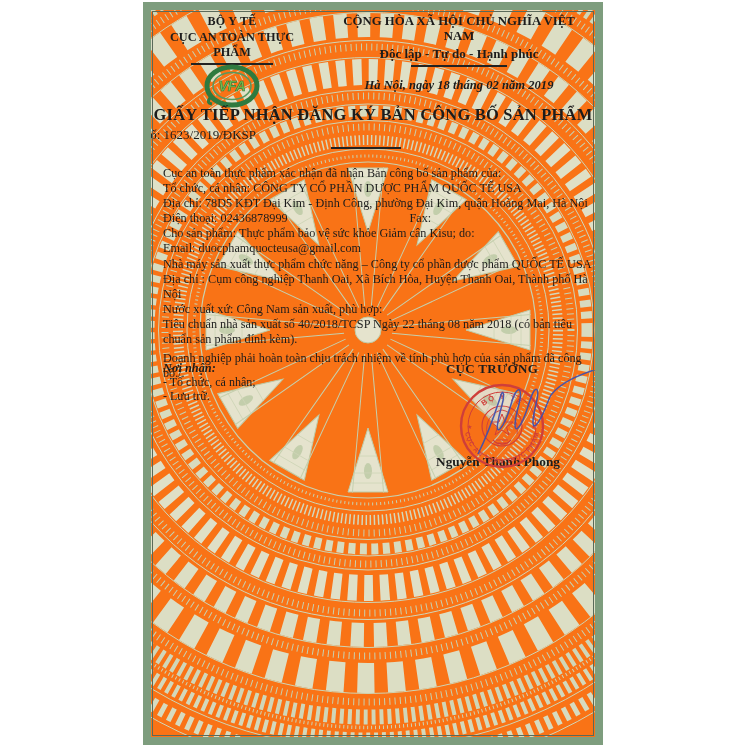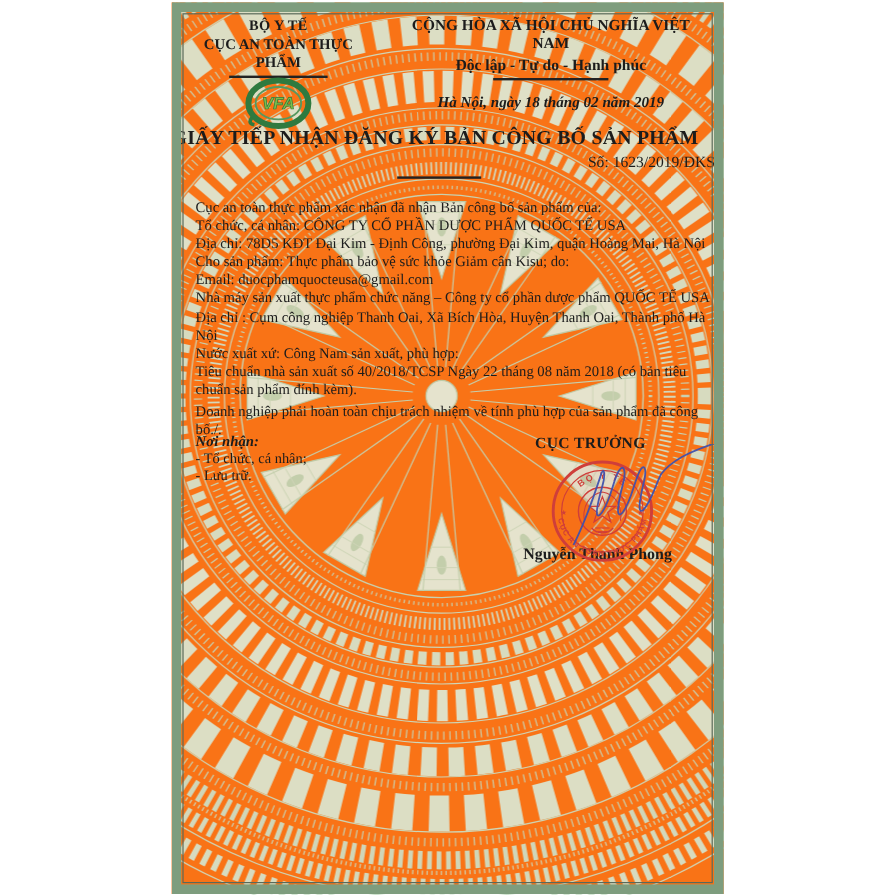--- a/index.html
+++ b/index.html
@@ -17,23 +17,23 @@
   .content{position:absolute;inset:0;z-index:2;}
   .hdr-left{position:absolute;left:14px;top:12px;width:150px;text-align:center;}
   .hdr-left .l1{font-size:12px;font-weight:bold;letter-spacing:.3px;}
   .hdr-left .l2{font-size:12.3px;font-weight:bold;margin-top:1px;}
   .hdr-right{position:absolute;left:190px;top:12px;width:252px;text-align:center;}
   .hdr-right .l1{font-size:12.8px;font-weight:bold;}
   .hdr-right .l2{font-size:13px;font-weight:bold;margin-top:2px;}
   .rule{height:2px;background:#222;margin:3px auto 0 auto;}
   .date{font-size:12.6px;font-weight:bold;font-style:italic;margin-top:11px;}
   .vfa{display:block;margin:0 auto;}
-  .title{position:absolute;left:0;top:103px;width:460px;
+  .title{position:absolute;left:0;top:103px;width:460px;text-align:center;
          font-size:16.5px;font-weight:bold;letter-spacing:.2px;}
-  .doc-no{position:absolute;left:0;top:125px;width:460px;text-align:right;font-size:13px;}
+  .doc-no{position:absolute;left:0;top:125px;width:460px;text-align:left;font-size:13px;}
   .no-rule{position:absolute;left:188px;top:145px;width:70px;height:2px;background:#222;}
   .body-text{position:absolute;left:20px;top:164px;width:435px;font-size:12.2px;line-height:15.1px;}
   .body-text p{margin:0;}
   .fax{display:inline-block;margin-left:122px;}
   .gap{margin-top:4px !important;}
   .foot-recv{position:absolute;left:20px;top:359px;width:200px;font-size:12px;line-height:14px;}
   .recv-label{font-weight:bold;font-style:italic;font-size:12.3px;}
   .foot-title{position:absolute;left:269px;top:359px;width:160px;text-align:center;
               font-size:13px;font-weight:bold;letter-spacing:.3px;}
   .signer-name{position:absolute;left:255px;top:452px;width:200px;text-align:center;
@@ -135,20 +135,21 @@
     </div>
 
     <div class="title">GIẤY TIẾP NHẬN ĐĂNG KÝ BẢN CÔNG BỐ SẢN PHẨM</div>
     <div class="doc-no">Số: 1623/2019/ĐKSP</div>
     <div class="no-rule"></div>
 
     <div class="body-text">
       <p>Cục an toàn thực phẩm xác nhận đã nhận Bản công bố sản phẩm của:</p>
       <p>Tổ chức, cá nhân: CÔNG TY CỔ PHẦN DƯỢC PHẨM QUỐC TẾ USA</p>
       <p>Địa chỉ: 78D5 KĐT Đại Kim - Định Công, phường Đại Kim, quận Hoàng Mai, Hà Nội</p>
+      <p><span>Điện thoại: 02436878999</span><span class="fax">Fax:</span></p>
       <p>Cho sản phẩm: Thực phẩm bảo vệ sức khỏe Giảm cân Kisu; do:</p>
       <p>Email: duocphamquocteusa@gmail.com</p>
       <p>Nhà máy sản xuất thực phẩm chức năng – Công ty cổ phần dược phẩm QUỐC TẾ USA</p>
       <p>Địa chỉ : Cụm công nghiệp Thanh Oai, Xã Bích Hòa, Huyện Thanh Oai, Thành phố Hà Nội</p>
       <p>Nước xuất xứ: Công Nam sản xuất, phù hợp:</p>
       <p>Tiêu chuẩn nhà sản xuất số 40/2018/TCSP Ngày 22 tháng 08 năm 2018 (có bản tiêu chuẩn sản phẩm đính kèm).</p>
       <p class="gap">Doanh nghiệp phải hoàn toàn chịu trách nhiệm về tính phù hợp của sản phẩm đã công bố./.</p>
     </div>
 
     <div class="foot-recv">

